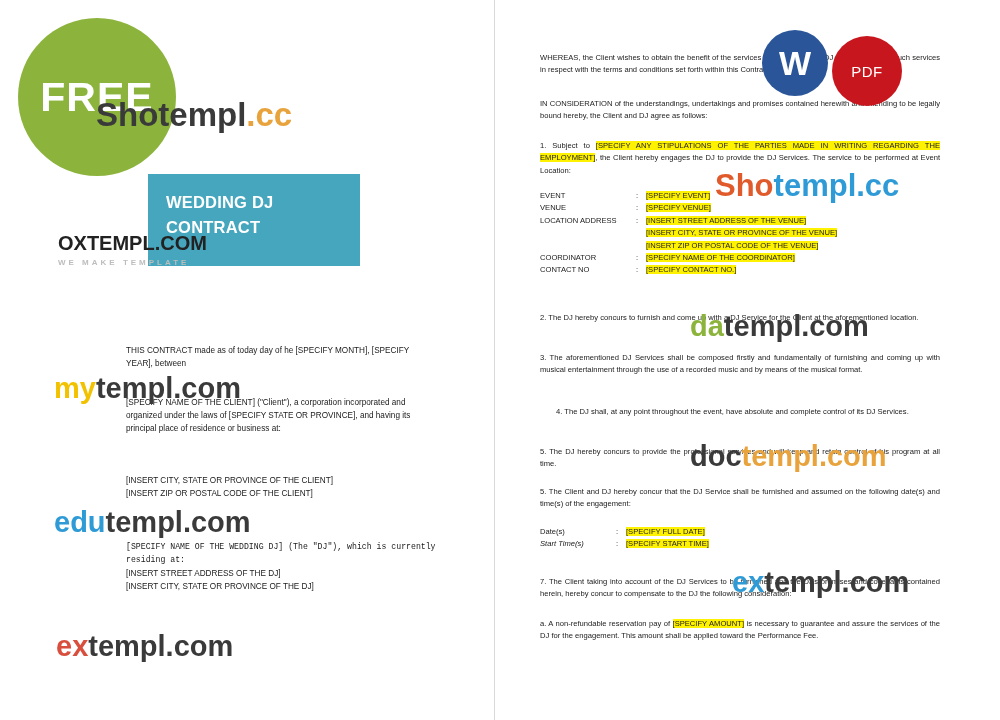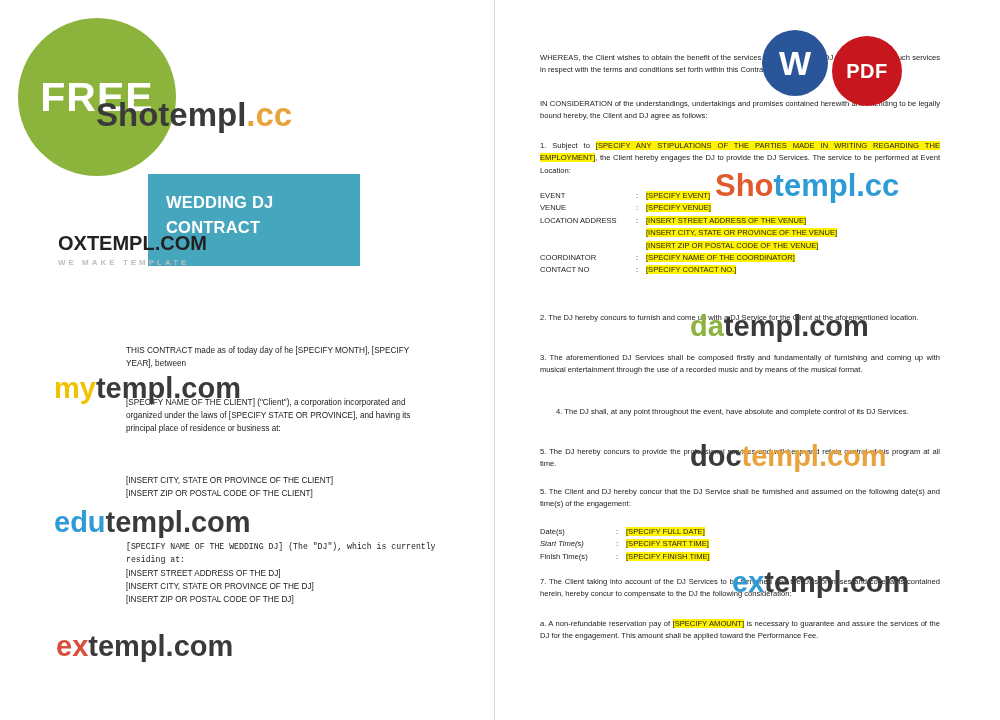--- a/index.html
+++ b/index.html
@@ -152,21 +152,21 @@
     display: flex; align-items: center; justify-content: center;
     color: #fff; font-size: 34px; font-weight: bold;
   }
   #pdf-badge {
     position: absolute;
     left: 832px; top: 36px;
     width: 70px; height: 70px;
     border-radius: 50%;
     background: #c7161e;
     display: flex; align-items: center; justify-content: center;
-    color: #fff; font-size: 20px; font-weight: bold;
+    color: #fff; font-size: 15px; font-weight: normal;
     letter-spacing: .5px;
   }
 
   
   #wm-shotempl-right {
     left: 715px; top: 168px;
     font-size: 31px;
   }
   #wm-shotempl-right .a { color: #e05a2b; }
   #wm-shotempl-right .b { color: #2f9bd6; }
@@ -208,21 +208,20 @@
   <div class="ltext" style="left:78px; top:344px;">THIS CONTRACT made as of today day of he [SPECIFY MONTH], [SPECIFY YEAR], between</div>
   <div class="ltext" style="left:78px; top:396px;">[SPECIFY NAME OF THE CLIENT] ("Client"), a corporation incorporated and organized under the laws of [SPECIFY STATE OR PROVINCE], and having its principal place of residence or business at:</div>
 
   <div class="ltext" style="left:78px; top:474px;">[INSERT CITY, STATE OR PROVINCE OF THE CLIENT]</div>
   <div class="ltext" style="left:78px; top:487px;">[INSERT ZIP OR POSTAL CODE OF THE CLIENT]</div>
 
   <div class="ltext" style="left:78px; top:540px;font-family:Liberation Mono, monospace;">[SPECIFY NAME OF THE WEDDING DJ] (The "DJ"), which is currently residing at:</div>
 
   <div class="ltext" style="left:78px; top:567px;">[INSERT STREET ADDRESS OF THE DJ]</div>
   <div class="ltext" style="left:78px; top:580px;">[INSERT CITY, STATE OR PROVINCE OF THE DJ]</div>
-  <div class="ltext" style="left:78px; top:593px;">[INSERT ZIP OR POSTAL CODE OF THE DJ]</div>
 </div>
 
 <div class="doc-divider"></div>
 
 <div id="right-page" class="page">
 
   <div class="rtext" style="top:52px;">WHEREAS, the Client wishes to obtain the benefit of the services of the DJ and the DJ wishes to render such services in respect with the terms and conditions set forth within this Contract;</div>
   <div class="rtext" style="top:98px;">IN CONSIDERATION of the understandings, undertakings and promises contained herewith and intending to be legally bound hereby, the Client and DJ agree as follows:</div>
 
   <div class="rtext" style="top:140px;">
@@ -241,21 +240,20 @@
 
   <div class="rtext" style="top:312px;">2. The DJ hereby concurs to furnish and come up with a DJ Service for the Client at the aforementioned location.</div>
   <div class="rtext" style="top:352px;">3. The aforementioned DJ Services shall be composed firstly and fundamentally of furnishing and coming up with musical entertainment through the use of a recorded music and by means of the musical format.</div>
   <div class="rtext" style="top:406px;margin-left:16px;">4. The DJ shall, at any point throughout the event, have absolute and complete control of its DJ Services.</div>
   <div class="rtext" style="top:446px;">5. The DJ hereby concurs to provide the professional services and will keep and retain control of his program at all time.</div>
   <div class="rtext" style="top:486px;">5. The Client and DJ hereby concur that the DJ Service shall be furnished and assumed on the following date(s) and time(s) of the engagement:</div>
 
   <div class="rtext" style="top:526px;">
     <div><span class="lbl-col" style="width:76px;">Date(s)</span><span class="colon">:</span><span class="hl">[SPECIFY FULL DATE]</span></div>
     <div><span class="lbl-col" style="width:76px;font-style:italic;">Start Time(s)</span><span class="colon">:</span><span class="hl">[SPECIFY START TIME]</span></div>
-    <div><span class="lbl-col" style="width:76px;">Finish Time(s)</span><span class="colon">:</span><span class="hl">[SPECIFY FINISH TIME]</span></div>
   </div>
 
   <div class="rtext" style="top:576px;">7. The Client taking into account of the DJ Services to be furnished and the DJ's promises and covenants contained herein, hereby concur to compensate to the DJ the following consideration:</div>
 
   <div class="rtext" style="top:618px; padding-left:0;">
     <span>a.  A non-refundable reservation pay of </span><span class="hl">[SPECIFY AMOUNT]</span><span> is necessary to guarantee and assure the services of the DJ for the engagement. This amount shall be applied toward the Performance Fee.</span>
   </div>
 </div>
 
 <div id="free-badge">

